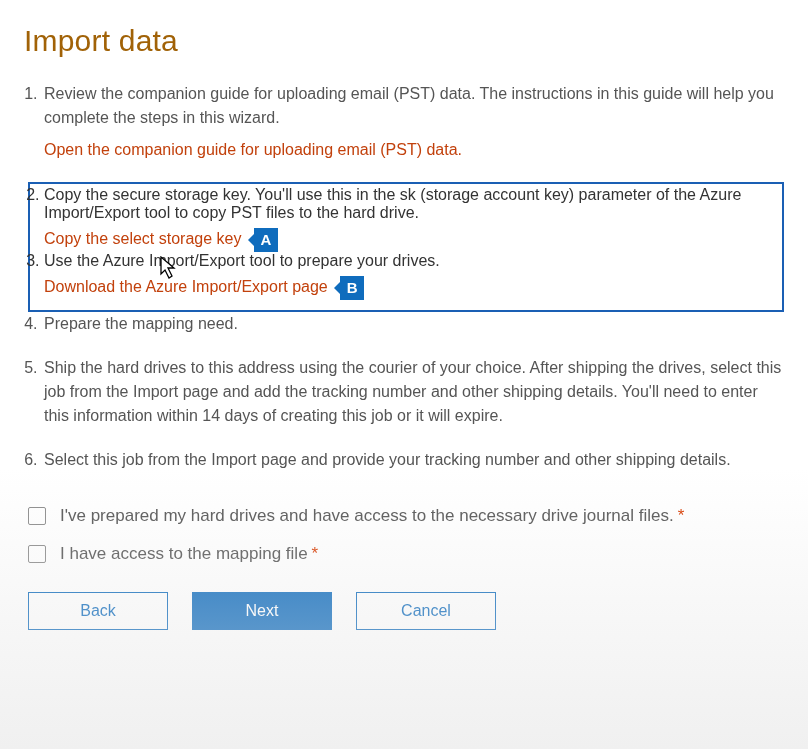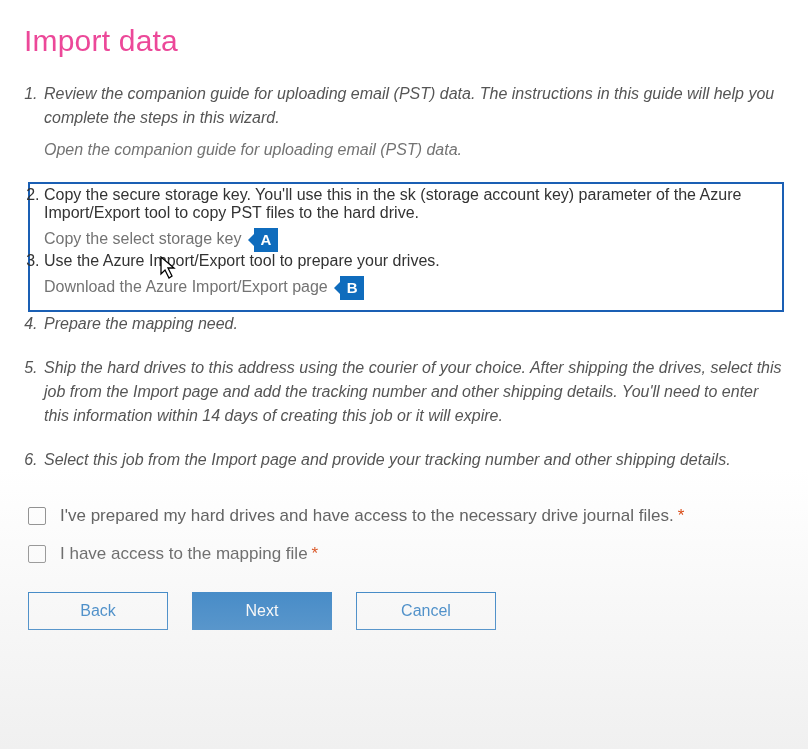--- a/index.html
+++ b/index.html
@@ -10,39 +10,38 @@
       height: 749px;
       position: relative;
       color: #333333;
     }
     .page {
       padding: 24px 24px 20px 24px;
     }
     h1 {
       font-size: 30px;
       font-weight: 300;
-      color: #ec4899;
+      color: #a16207;
       margin-bottom: 24px;
       letter-spacing: 0.2px;
     }
     ol.steps {
       list-style: decimal;
       padding-left: 18px;
       margin: 0;
     }
     ol.steps > li {
       font-size: 16px;
       color: #555555;
       line-height: 1.5;
       margin-bottom: 20px;
       padding-left: 2px;
-      font-style: italic;
     }
     .link {
-      color: #737373;
+      color: #c2410c;
       cursor: pointer;
       display: inline-block;
       margin-top: 8px;
       font-size: 16px;
     }
     .highlight-box {
       border: 2px solid #1a5fb4;
       margin-left: -14px;
       margin-right: 0;
       padding: 2px 0 10px 14px;

